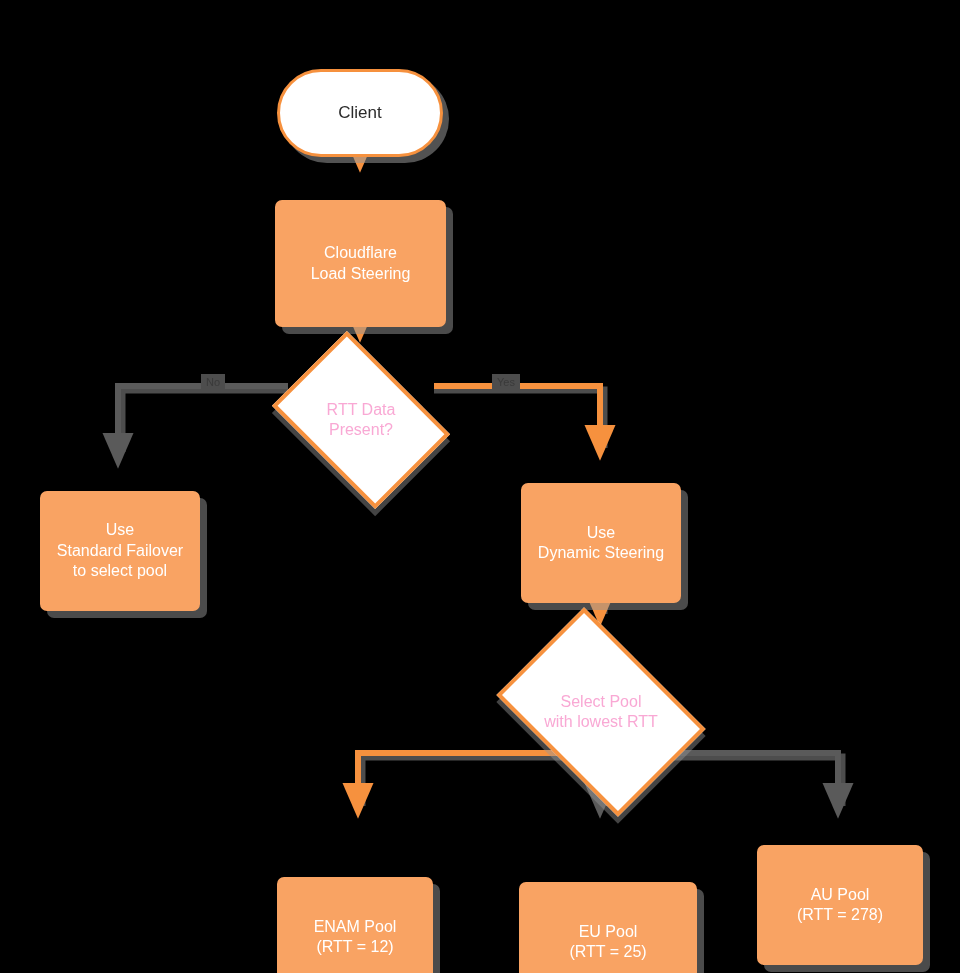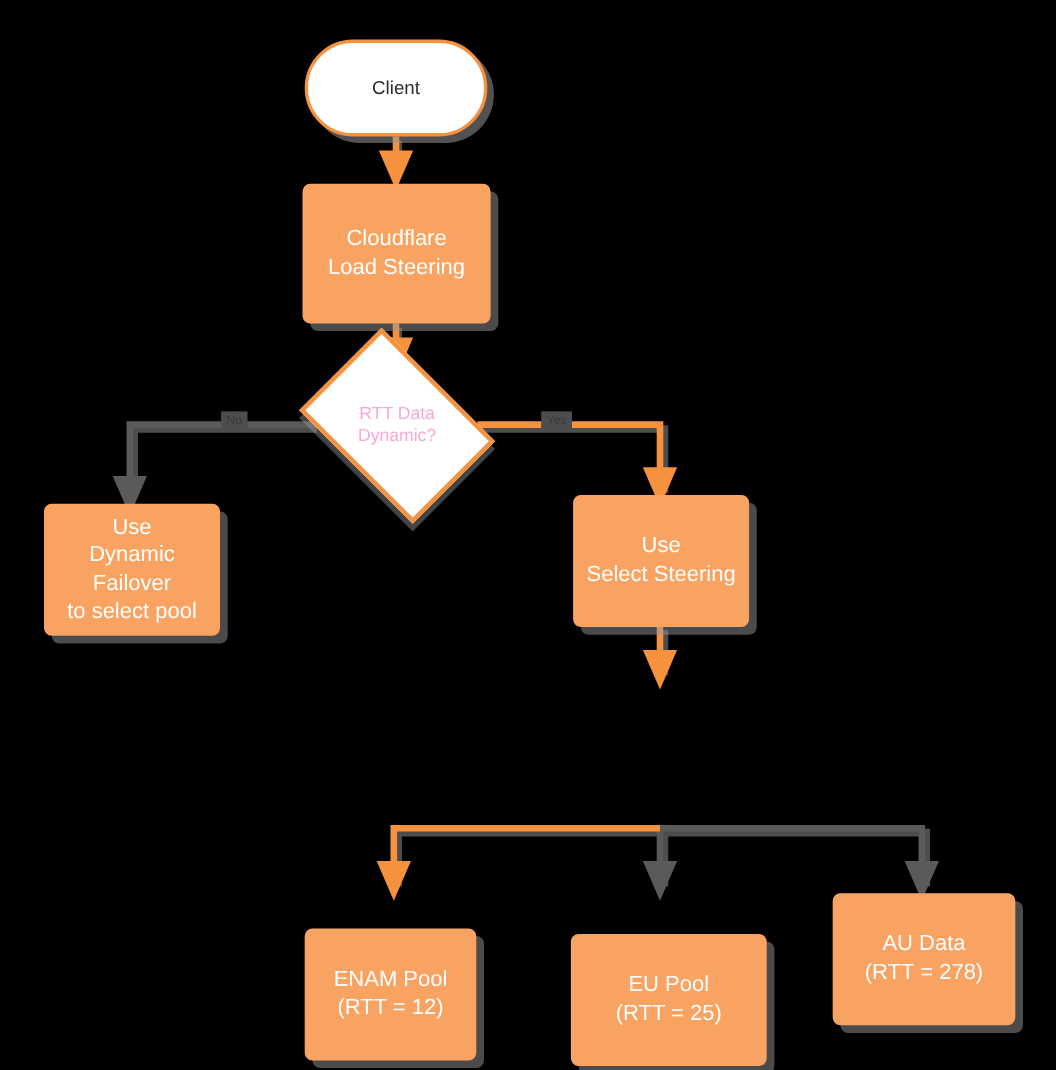--- a/index.html
+++ b/index.html
@@ -23,38 +23,39 @@
   }
   .node {
     position: absolute;
     box-sizing: border-box;
     display: flex;
     align-items: center;
     justify-content: flex-end;
     text-align: center;
     line-height: 1.28;
     z-index: 5;
+    margin-top: 33px;
   }
   .node .label { width: 100%; padding: 0 6px; }
   
   .n-terminal {
     background: #ffffff;
     border: 3px solid #F6913E;
     border-radius: 45px;
     color: #2b2b2b;
     font-size: 17px;
     box-shadow: 6px 6px 0 0 rgba(150,150,150,0.55);
   }
   
   .n-process {
     background: #F9A363;
     border: 2px solid #F9A363;
     border-radius: 7px;
     color: #ffffff;
-    font-size: 20px;
+    font-size: 16px;
     box-shadow: 7px 7px 0 0 rgba(150,150,150,0.5);
   }
   
   .n-decision {
     background: transparent;
     border: none;
   }
   .n-decision .dia {
     position: absolute;
     left: 0; top: 0;
@@ -137,54 +138,61 @@
     <div class="label">
       <div>Cloudflare</div>
       <div>Load Steering</div>
     </div>
   </div>
 
   <div class="node n-decision" style="left:288px; top:334px; width:146px; height:106px;">
     <div class="dia"></div>
     <div class="label">
       <div>RTT Data</div>
-      <div>Dynamic?</div>
+      <div>Present?</div>
     </div>
   </div>
 
   <div class="node n-process" style="left:40px; top:458px; width:160px; height:120px;">
     <div class="label">
       <div>Use</div>
-      <div>Dynamic Failover</div>
+      <div>Standard Failover</div>
       <div>to select pool</div>
     </div>
   </div>
 
   <div class="node n-process" style="left:521px; top:450px; width:160px; height:120px;">
     <div class="label">
       <div>Use</div>
-      <div>Select Steering</div>
+      <div>Dynamic Steering</div>
     </div>
   </div>
 
+  <div class="node n-decision" style="left:515px; top:617px; width:172px; height:124px;">
+    <div class="dia"></div>
+    <div class="label">
+      <div>Select Pool</div>
+      <div>with lowest RTT</div>
+    </div>
+  </div>
 
   <div class="node n-process" style="left:277px; top:844px; width:156px; height:120px;">
     <div class="label">
       <div>ENAM Pool</div>
       <div><span>(</span><span class="bold">RTT = 12</span><span>)</span></div>
     </div>
   </div>
 
   <div class="node n-process" style="left:519px; top:849px; width:178px; height:120px;">
     <div class="label">
       <div>EU Pool</div>
       <div>(RTT = 25)</div>
     </div>
   </div>
 
   <div class="node n-process" style="left:757px; top:812px; width:166px; height:120px;">
     <div class="label">
-      <div>AU Data</div>
+      <div>AU Pool</div>
       <div>(RTT = 278)</div>
     </div>
   </div>
 
 </div>
 
 </body></html>

